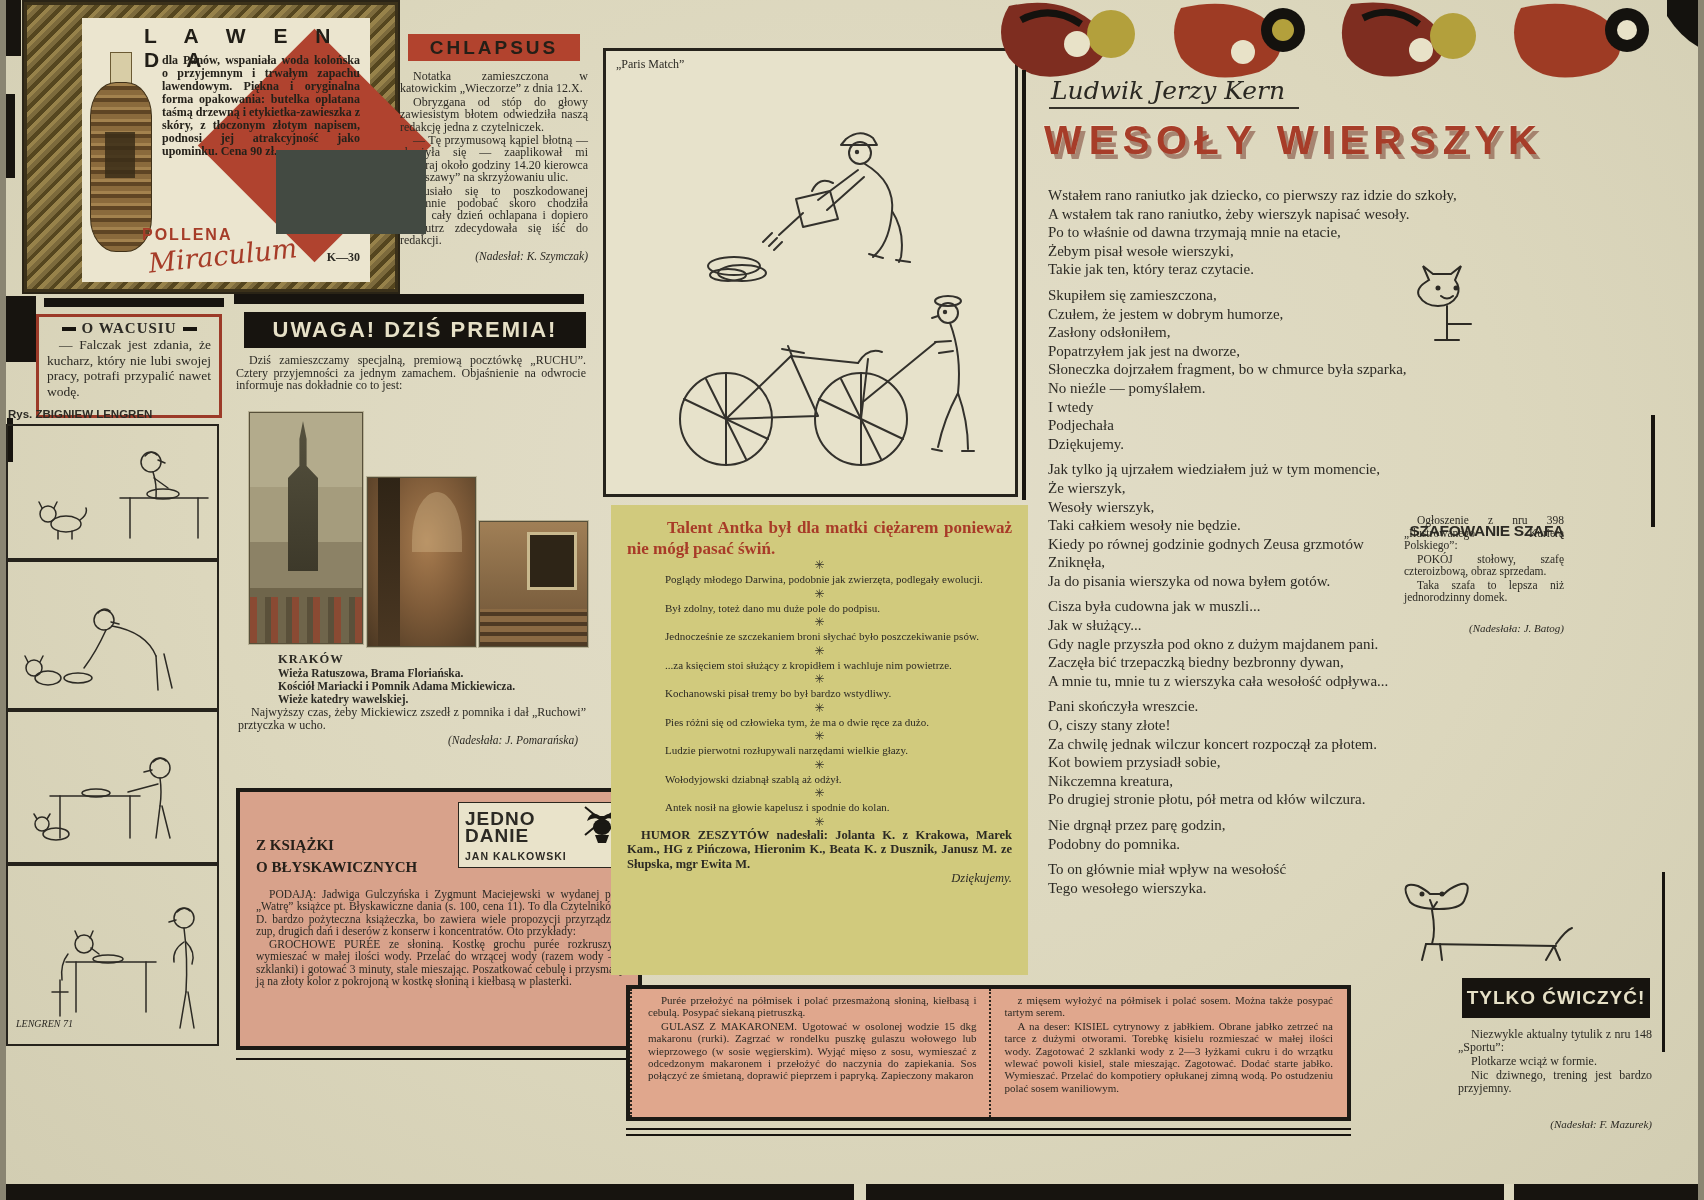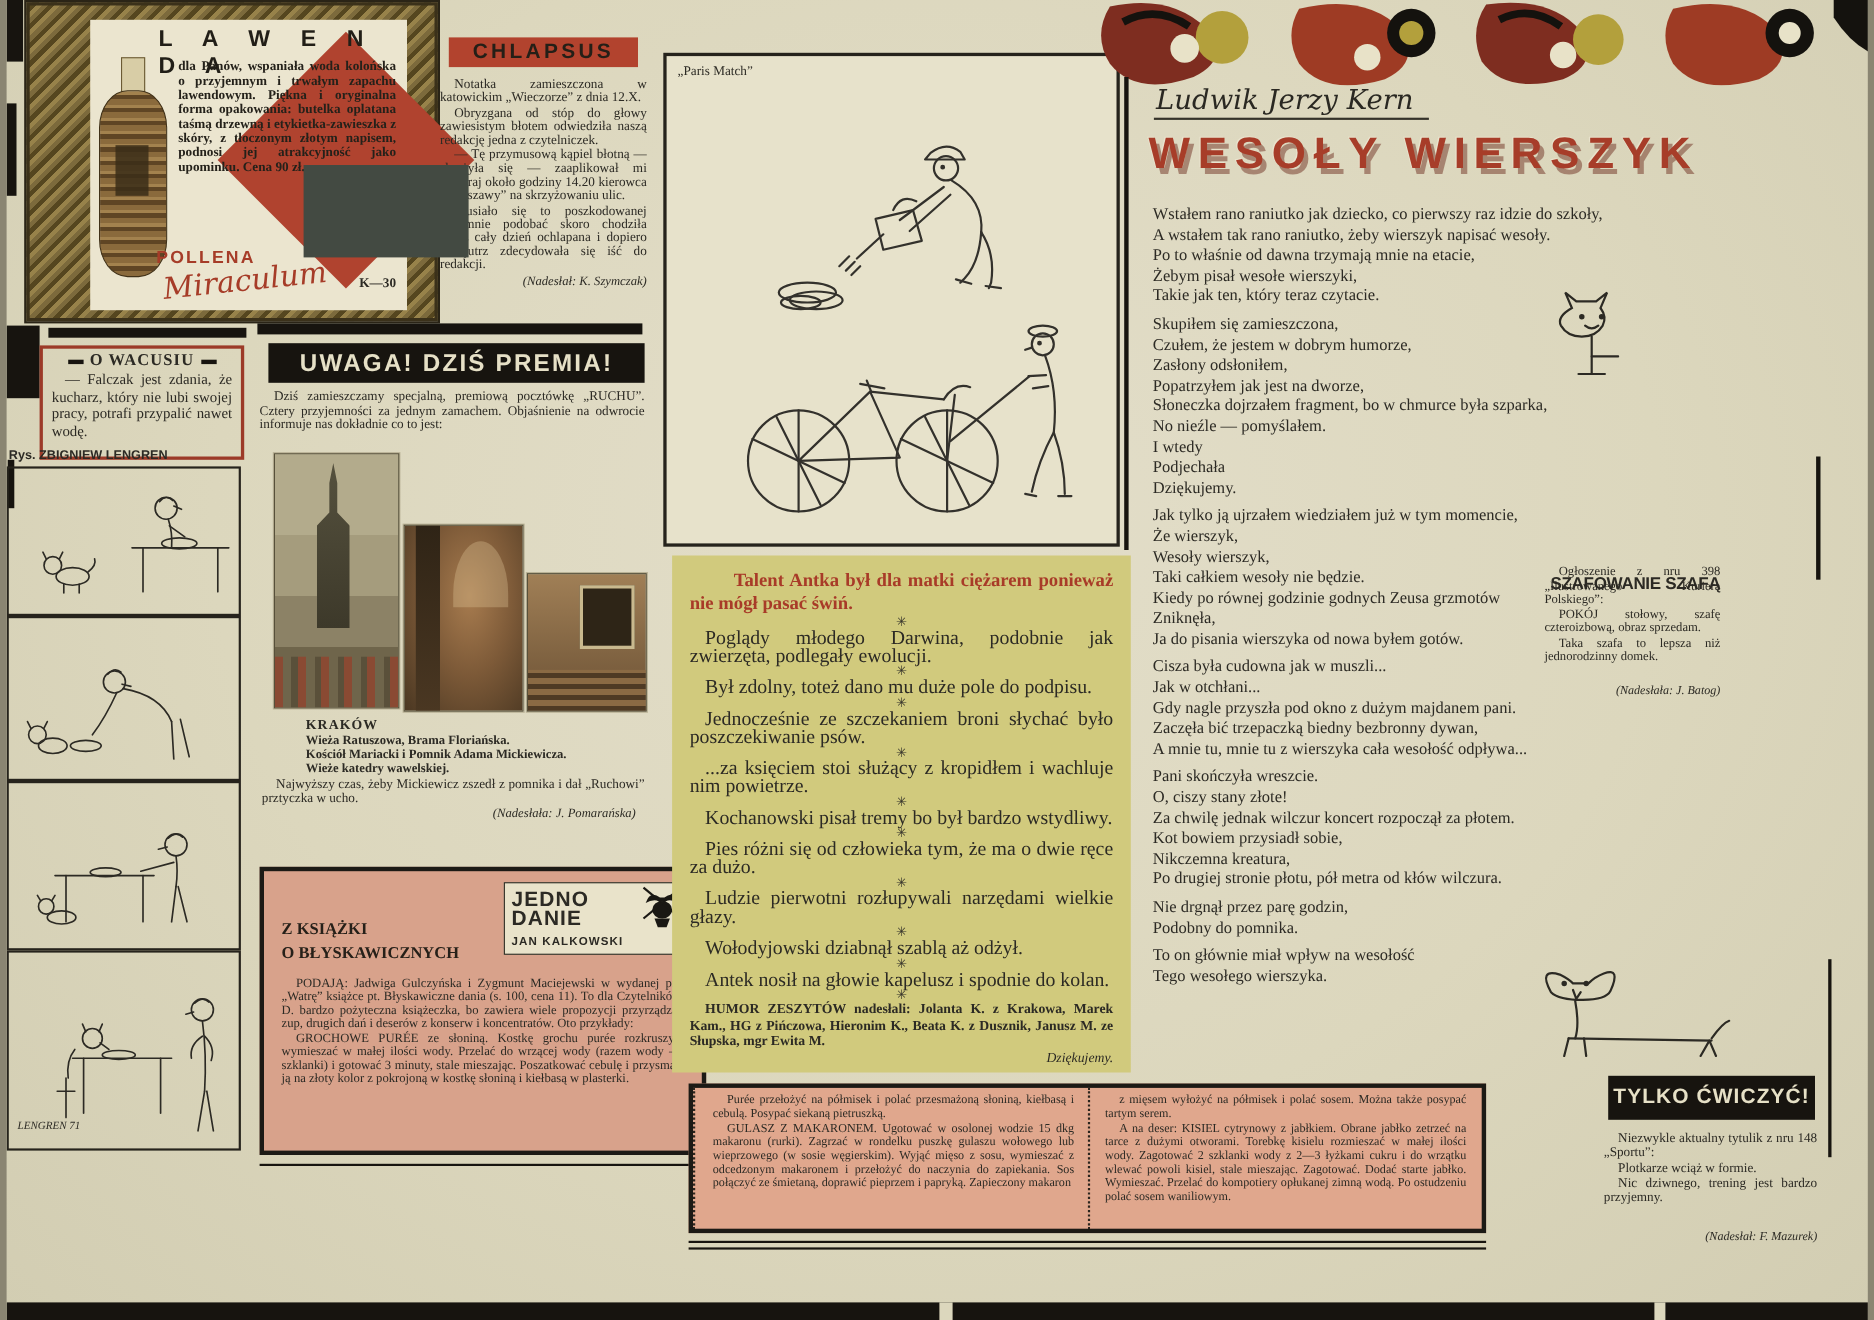--- a/index.html
+++ b/index.html
@@ -24,21 +24,21 @@
          background:repeating-linear-gradient(0deg,#8a6a3c 0 5px,#5f4524 5px 9px,#a3824e 9px 12px);}
   .bottle-label{position:absolute;left:15px;top:80px;width:30px;height:46px;background:#3a2d18;opacity:.85;}
   
   .redbox{border:3px solid #9c3a28;}
   .banner-red{background:#b2432e;}
   .banner-black{background:#17140f;color:#e6e0c6;}
   .pinkbox{background:#d8a28b;border:4px solid #1c1a15;}
   .greenbox{background:#d1ca7d;}
   .recipebox{background:#e0a78d;border:4px solid #1c1a15;}
   .sep{text-align:center;font-size:12px;line-height:10px;margin:1px 0;color:#35332a;}
-  .humor-item{font-size:18px;line-height:16.5px;text-align:justify;text-indent:14px;}
+  .humor-item{font-size:11px;line-height:16.5px;text-align:justify;text-indent:14px;margin-left:24px;}
   .stanza{margin:0 0 7px 0;}
   .stanza div{white-space:nowrap;}
   .ph{border:1px solid #57503a;box-shadow:0 0 0 1px #b9b296;}
   .panel{border:2px solid #26231c;}
   svg{display:block;}
   .caption-line{font-size:11.5px;line-height:13px;font-weight:bold;}
 </style>
 </head>
 <body>
 
@@ -366,21 +366,21 @@
         <div>Jak tylko ją ujrzałem wiedziałem już w tym momencie,</div>
         <div>Że wierszyk,</div>
         <div>Wesoły wierszyk,</div>
         <div>Taki całkiem wesoły nie będzie.</div>
         <div>Kiedy po równej godzinie godnych Zeusa grzmotów</div>
         <div>Zniknęła,</div>
         <div>Ja do pisania wierszyka od nowa byłem gotów.</div>
       </div>
       <div class="stanza">
         <div>Cisza była cudowna jak w muszli...</div>
-        <div>Jak w otchłani...</div>
+        <div>Jak w służący...</div>
         <div>Gdy nagle przyszła pod okno z dużym majdanem pani.</div>
         <div>Zaczęła bić trzepaczką biedny bezbronny dywan,</div>
         <div>A mnie tu, mnie tu z wierszyka cała wesołość odpływa...</div>
       </div>
       <div class="stanza">
         <div>Pani skończyła wreszcie.</div>
         <div>O, ciszy stany złote!</div>
         <div>Za chwilę jednak wilczur koncert rozpoczął za płotem.</div>
         <div>Kot bowiem przysiadł sobie,</div>
         <div>Nikczemna kreatura,</div>

